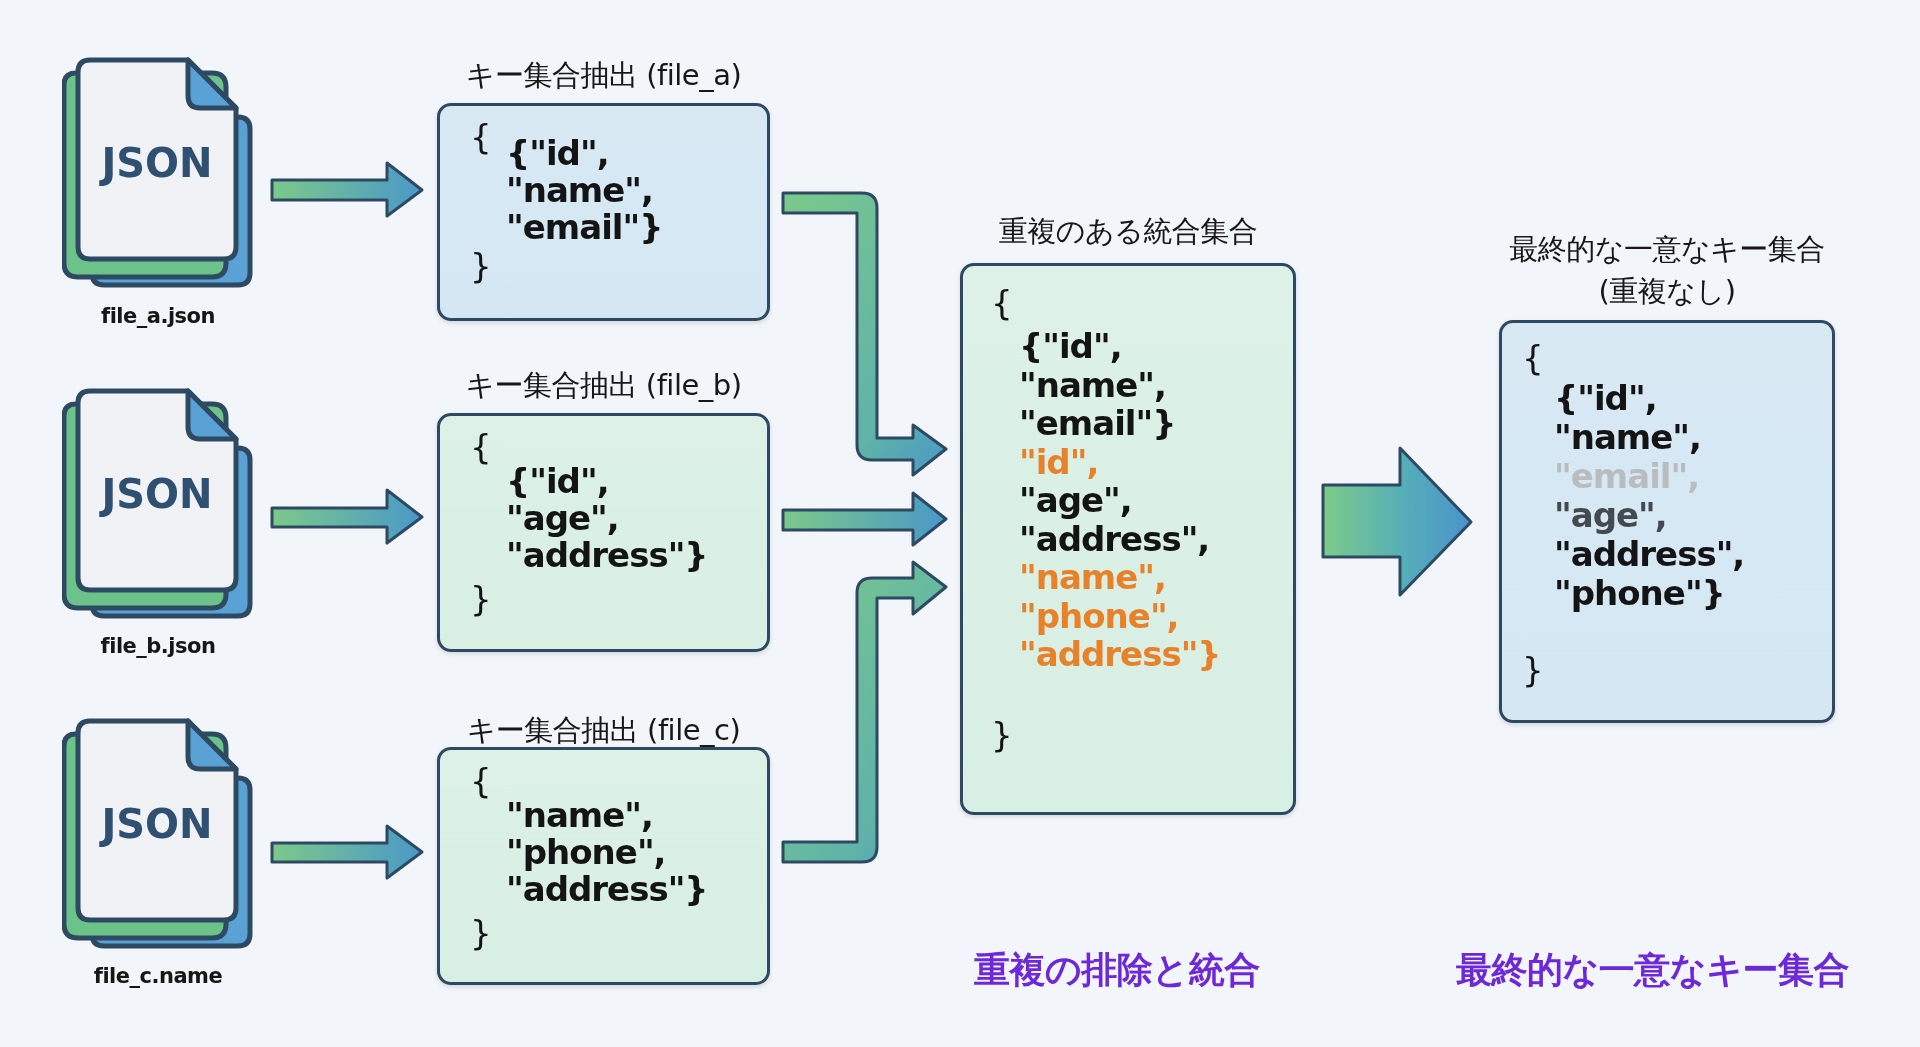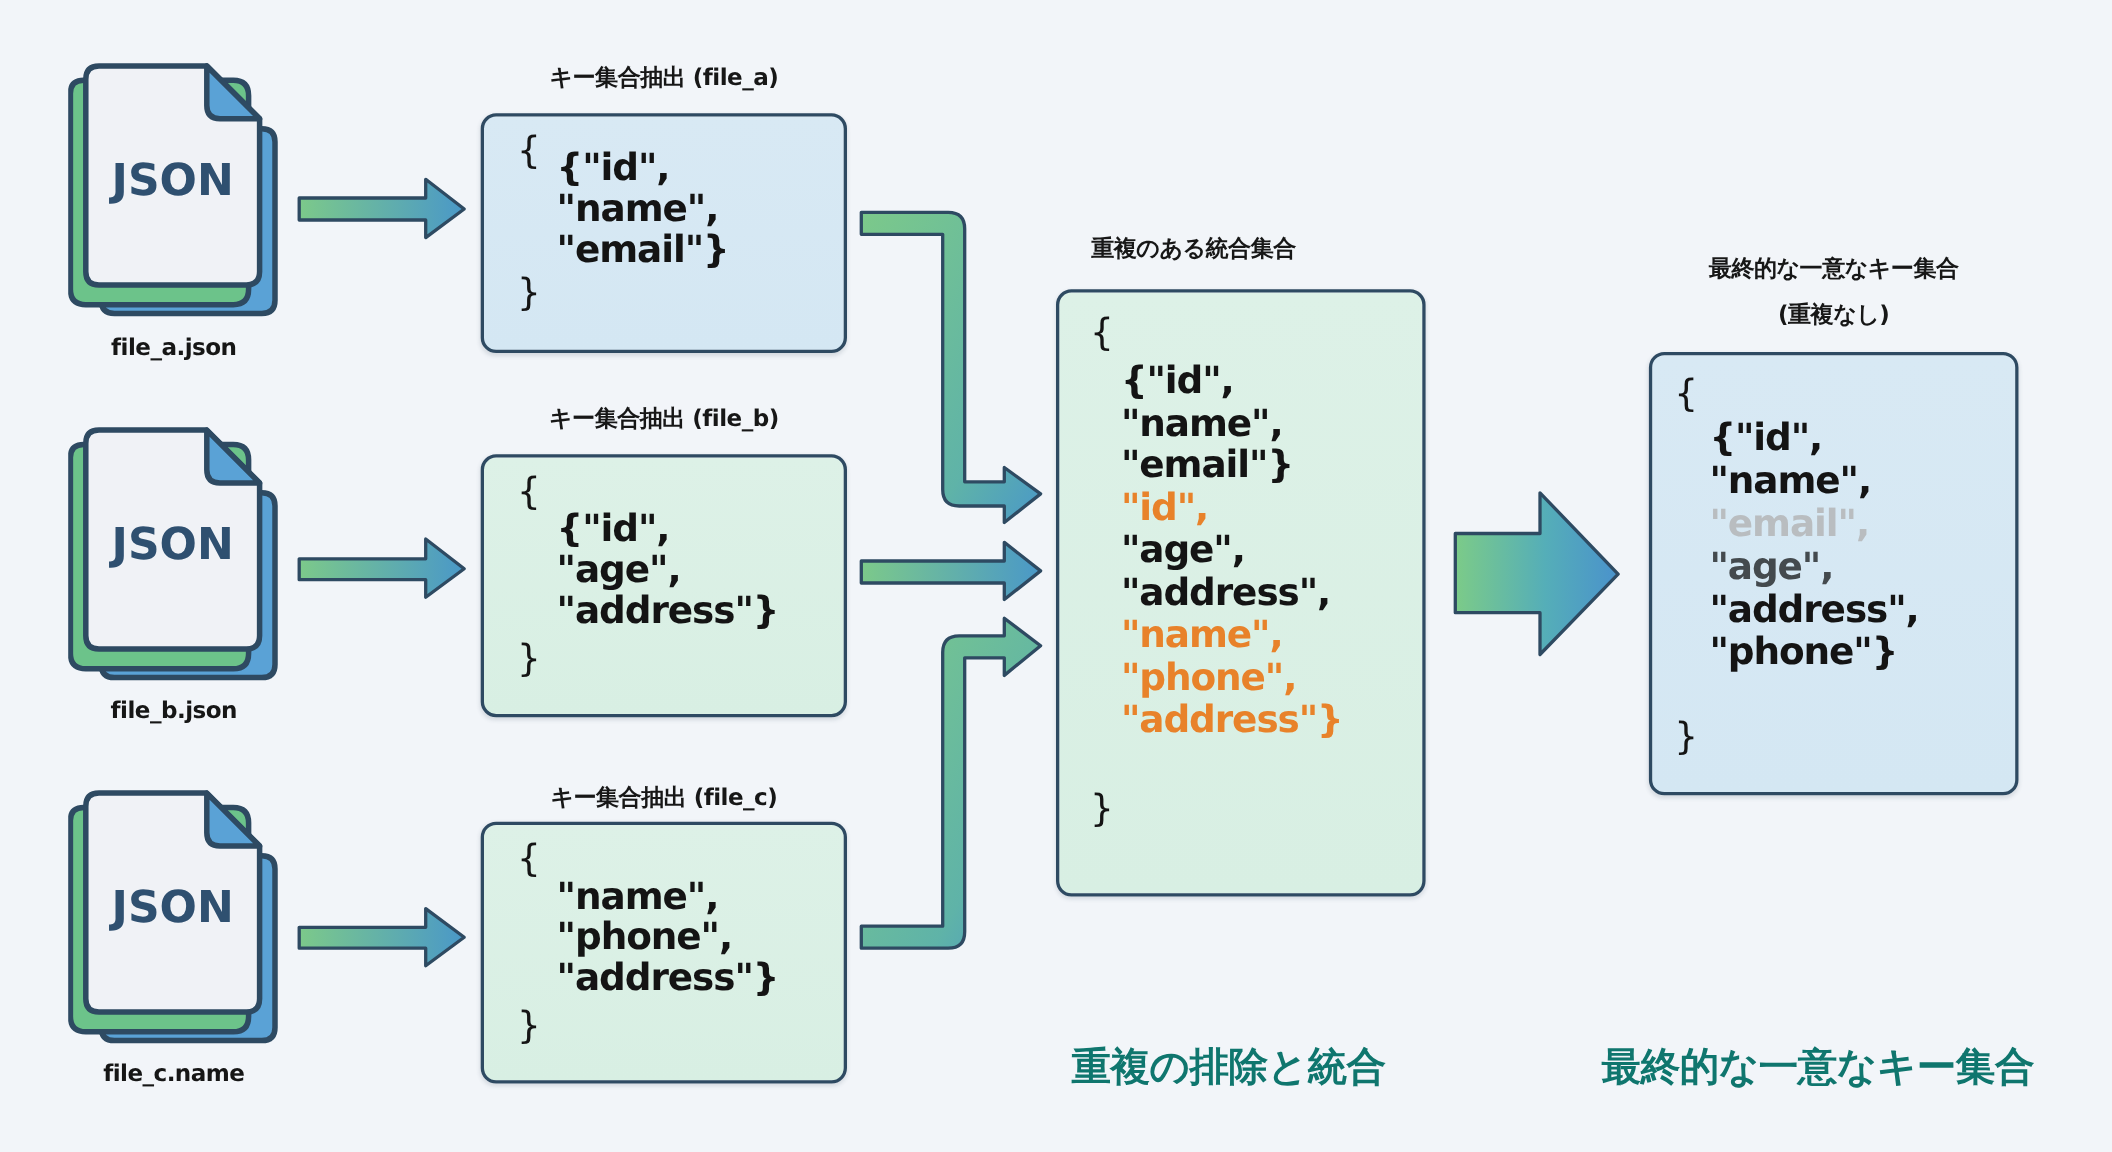--- a/index.html
+++ b/index.html
@@ -14,21 +14,21 @@
 
     .file-icon { position: absolute; width: 192px; height: 232px; }
     .file-label {
       position: absolute; width: 220px; text-align: center;
       font-size: 21px; font-weight: bold; letter-spacing: -0.5px;
       font-family: "DejaVu Sans", sans-serif; color: #161616;
     }
 
     .box-title {
       position: absolute; text-align: center; white-space: nowrap;
-      font-size: 21px; font-weight: bold; letter-spacing: -0.5px;
+      font-size: 29px; font-weight: normal; letter-spacing: -0.5px;
       font-family: "DejaVu Sans", sans-serif; color: #171717;
     }
     .code-box {
       position: absolute; box-sizing: border-box;
       border: 3.5px solid #2E4A62; border-radius: 14px;
       box-shadow: 0 2px 4px rgba(40,60,80,0.15);
     }
     .code-box.blue { background: linear-gradient(180deg, #D8E9F4 0%, #D4E7F3 100%); }
     .code-box.green { background: linear-gradient(180deg, #DDF1E7 0%, #D8EFE3 100%); }
 
@@ -38,21 +38,21 @@
       font-size: 34px; letter-spacing: -1px; color: #141414; line-height: 1;
     }
     .brace { font-weight: normal; font-size: 34px; }
     .dup { color: #E8822A; }
     .removed { color: #B9BDC0; }
     .faded { color: #444A4E; }
 
     .caption {
       position: absolute; white-space: nowrap;
       font-size: 36px; font-weight: bold; letter-spacing: -0.5px;
-      font-family: "DejaVu Sans", sans-serif; color: #0f766e;
+      font-family: "DejaVu Sans", sans-serif; color: #6d28d9;
     }
   </style>
 </head>
 <body>
 
 <svg class="arrows" viewBox="0 0 1920 1047">
   <defs>
     <linearGradient id="gradH" x1="0" y1="0" x2="1" y2="0">
       <stop offset="0%" stop-color="#7CC98A"></stop>
       <stop offset="100%" stop-color="#4A98C8"></stop>
@@ -141,21 +141,21 @@
     <div class="box-title" style="left: 437px; width: 333px; top: 697px; margin-top: 14px;">キー集合抽出 (file_c)</div>
     <div class="code-box green" style="left: 437px; top: 747px; width: 333px; height: 238px;">
       <div class="code-line brace" style="left: 30px; top: 14px;">{</div>
       <div class="code-line" style="left: 66px; top: 48px;">"name",</div>
       <div class="code-line" style="left: 66px; top: 85px;">"phone",</div>
       <div class="code-line" style="left: 66px; top: 122px;">"address"}</div>
       <div class="code-line brace" style="left: 30px; top: 166px;">}</div>
     </div>
   </div>
 
-<div class="box-title" style="left:917px; top:212px; width:336px;">重複のある統合集合</div>
+<div class="box-title" style="left:960px; top:212px; width:336px;">重複のある統合集合</div>
 <div class="code-box green" id="merged-box" style="left:960px; top:263px; width:336px; height:552px;">
     <div class="code-line brace" style="left: 28px; top: 20px;">{</div>
     <div class="code-line" style="left: 56px; top: 63px;">{"id",</div>
     <div class="code-line" style="left: 56px; top: 101.5px;">"name",</div>
     <div class="code-line" style="left: 56px; top: 140px;">"email"}</div>
     <div class="code-line dup" style="left: 56px; top: 178.5px;">"id",</div>
     <div class="code-line" style="left: 56px; top: 217px;">"age",</div>
     <div class="code-line" style="left: 56px; top: 255.5px;">"address",</div>
     <div class="code-line dup" style="left: 56px; top: 294px;">"name",</div>
     <div class="code-line dup" style="left: 56px; top: 332.5px;">"phone",</div>

